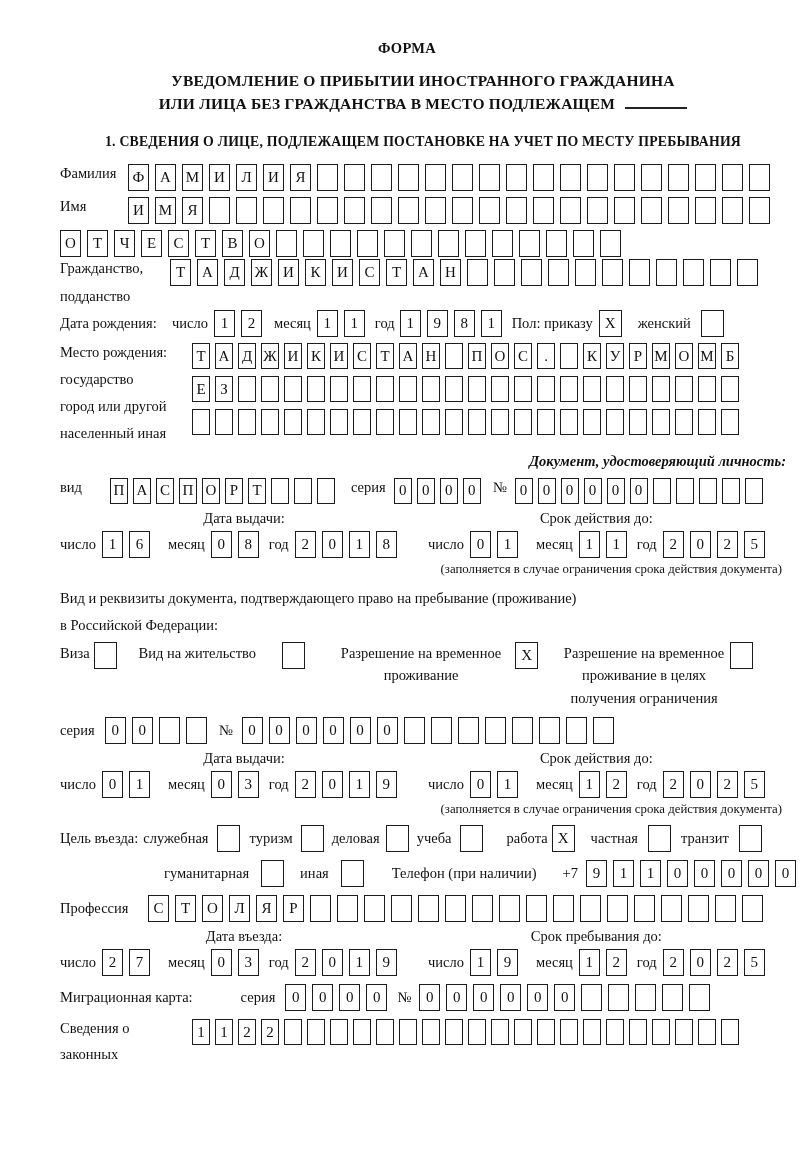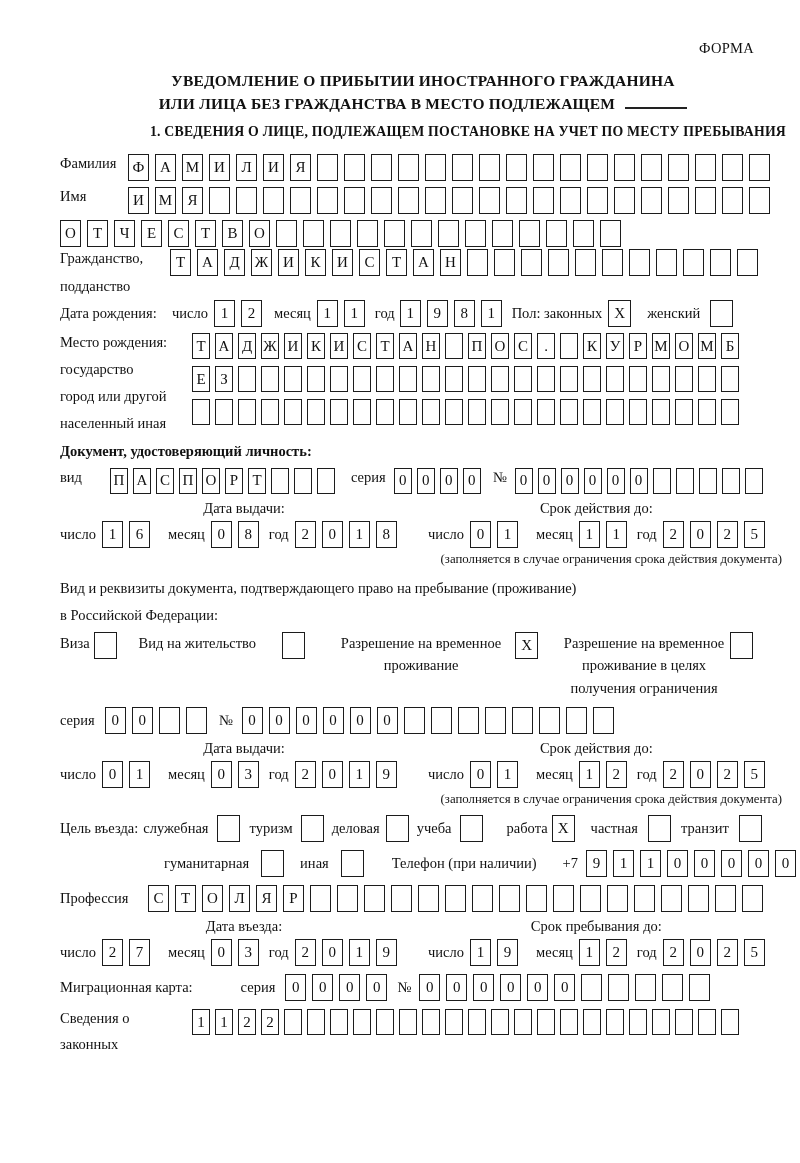--- a/index.html
+++ b/index.html
@@ -1,34 +1,34 @@
 <!DOCTYPE html>
 <html><head>
 <meta charset="utf-8">
 <style>
   html,body{margin:0;padding:0;background:#fff;}
   body{width:800px;height:1163px;overflow:hidden;font-family:"Liberation Serif",serif;color:#111;}
   .page{padding:30px 14px 10px 60px;}
   
   .hdr{margin-left:auto;width:200px;font-size:13px;line-height:1.42;}
   .hdr .gap{height:5px;}
-  .forma{text-align:right;padding-right:32px;font-weight:normal;font-size:14.5px;margin-top:10px;letter-spacing:.3px;}
+  .forma{text-align:center;padding-right:32px;font-weight:bold;font-size:14.5px;margin-top:10px;letter-spacing:.3px;}
   .title{ text-align:center;font-weight:bold;font-size:15.5px;line-height:1.5;margin-top:12px;letter-spacing:.2px;}
   .blank-underline{display:inline-block;width:62px;border-bottom:2px solid #222;height:12px;margin-left:10px;}
-  .sec-head{font-weight:bold;font-size:13.8px;margin-top:8px;margin-bottom:14px;text-align:right;letter-spacing:.2px;}
+  .sec-head{font-weight:bold;font-size:13.8px;margin-top:18px;margin-bottom:14px;text-align:center;letter-spacing:.2px;}
   
   .r{display:flex;align-items:flex-start;margin-bottom:6px;}
   .lbl{font-size:14.5px;line-height:1.3;flex:none;}
   .stack{display:flex;flex-direction:column;flex:none;}
   .cells{display:flex;gap:6px;flex:none;}
   .cell{box-sizing:border-box;flex:none;width:21px;height:27px;border:1.8px solid #1c1c1c;display:flex;align-items:center;justify-content:center;font-size:15px;background:#fff;}
   .compact{gap:5px;}
   .compact .cell{width:18px;height:26px;}
   .cb{box-sizing:border-box;flex:none;width:23px;height:27px;border:1.8px solid #1c1c1c;display:flex;align-items:center;justify-content:center;font-size:15px;background:#fff;}
-  .center-b{text-align:left;font-weight:bold;font-size:14.5px;margin:10px 0 8px 0;}
+  .center-b{text-align:right;font-weight:bold;font-size:14.5px;margin:10px 0 8px 0;font-style:italic;}
   .dates{margin-bottom:4px;}
   .datecol{flex:none;}
   .datehead{text-align:center;font-size:14.5px;margin-bottom:4px;}
   .dg{display:flex;align-items:center;gap:4px;}
   .dg .lbl{margin-right:2px;}
   .dg .grp-gap{width:10px;flex:none;}
   .note-r{text-align:right;font-size:12.8px;padding-right:4px;margin:2px 0 8px 0;}
   .intro{font-size:14.5px;line-height:1.9;margin-bottom:2px;}
   .permit-lbl{font-size:14.5px;line-height:1.55;text-align:center;flex:none;}
   .mt2{margin-top:2px;}
@@ -176,21 +176,21 @@
         <span class="cell">1</span>
         <span class="cell">1</span>
       </div>
     <span class="lbl" style="margin:0 5px 0 10px">год</span>
     <div class="cells">
         <span class="cell">1</span>
         <span class="cell">9</span>
         <span class="cell">8</span>
         <span class="cell">1</span>
       </div>
-    <span class="lbl" style="margin:0 6px 0 10px">Пол: законных</span>
+    <span class="lbl" style="margin:0 6px 0 10px">Пол: приказу</span>
     <span class="cb">X</span>
     <span class="lbl" style="margin:0 10px 0 16px">женский</span>
     <span class="cb"></span>
   </div>
 
   <div class="r" style="margin-bottom:2px">
     <div class="stack" style="width:132px;line-height:1.3">
       <span class="lbl">Место рождения:</span>
       <span class="lbl" style="margin-top:8px">государство</span>
       <span class="lbl" style="margin-top:8px">город или другой</span>

